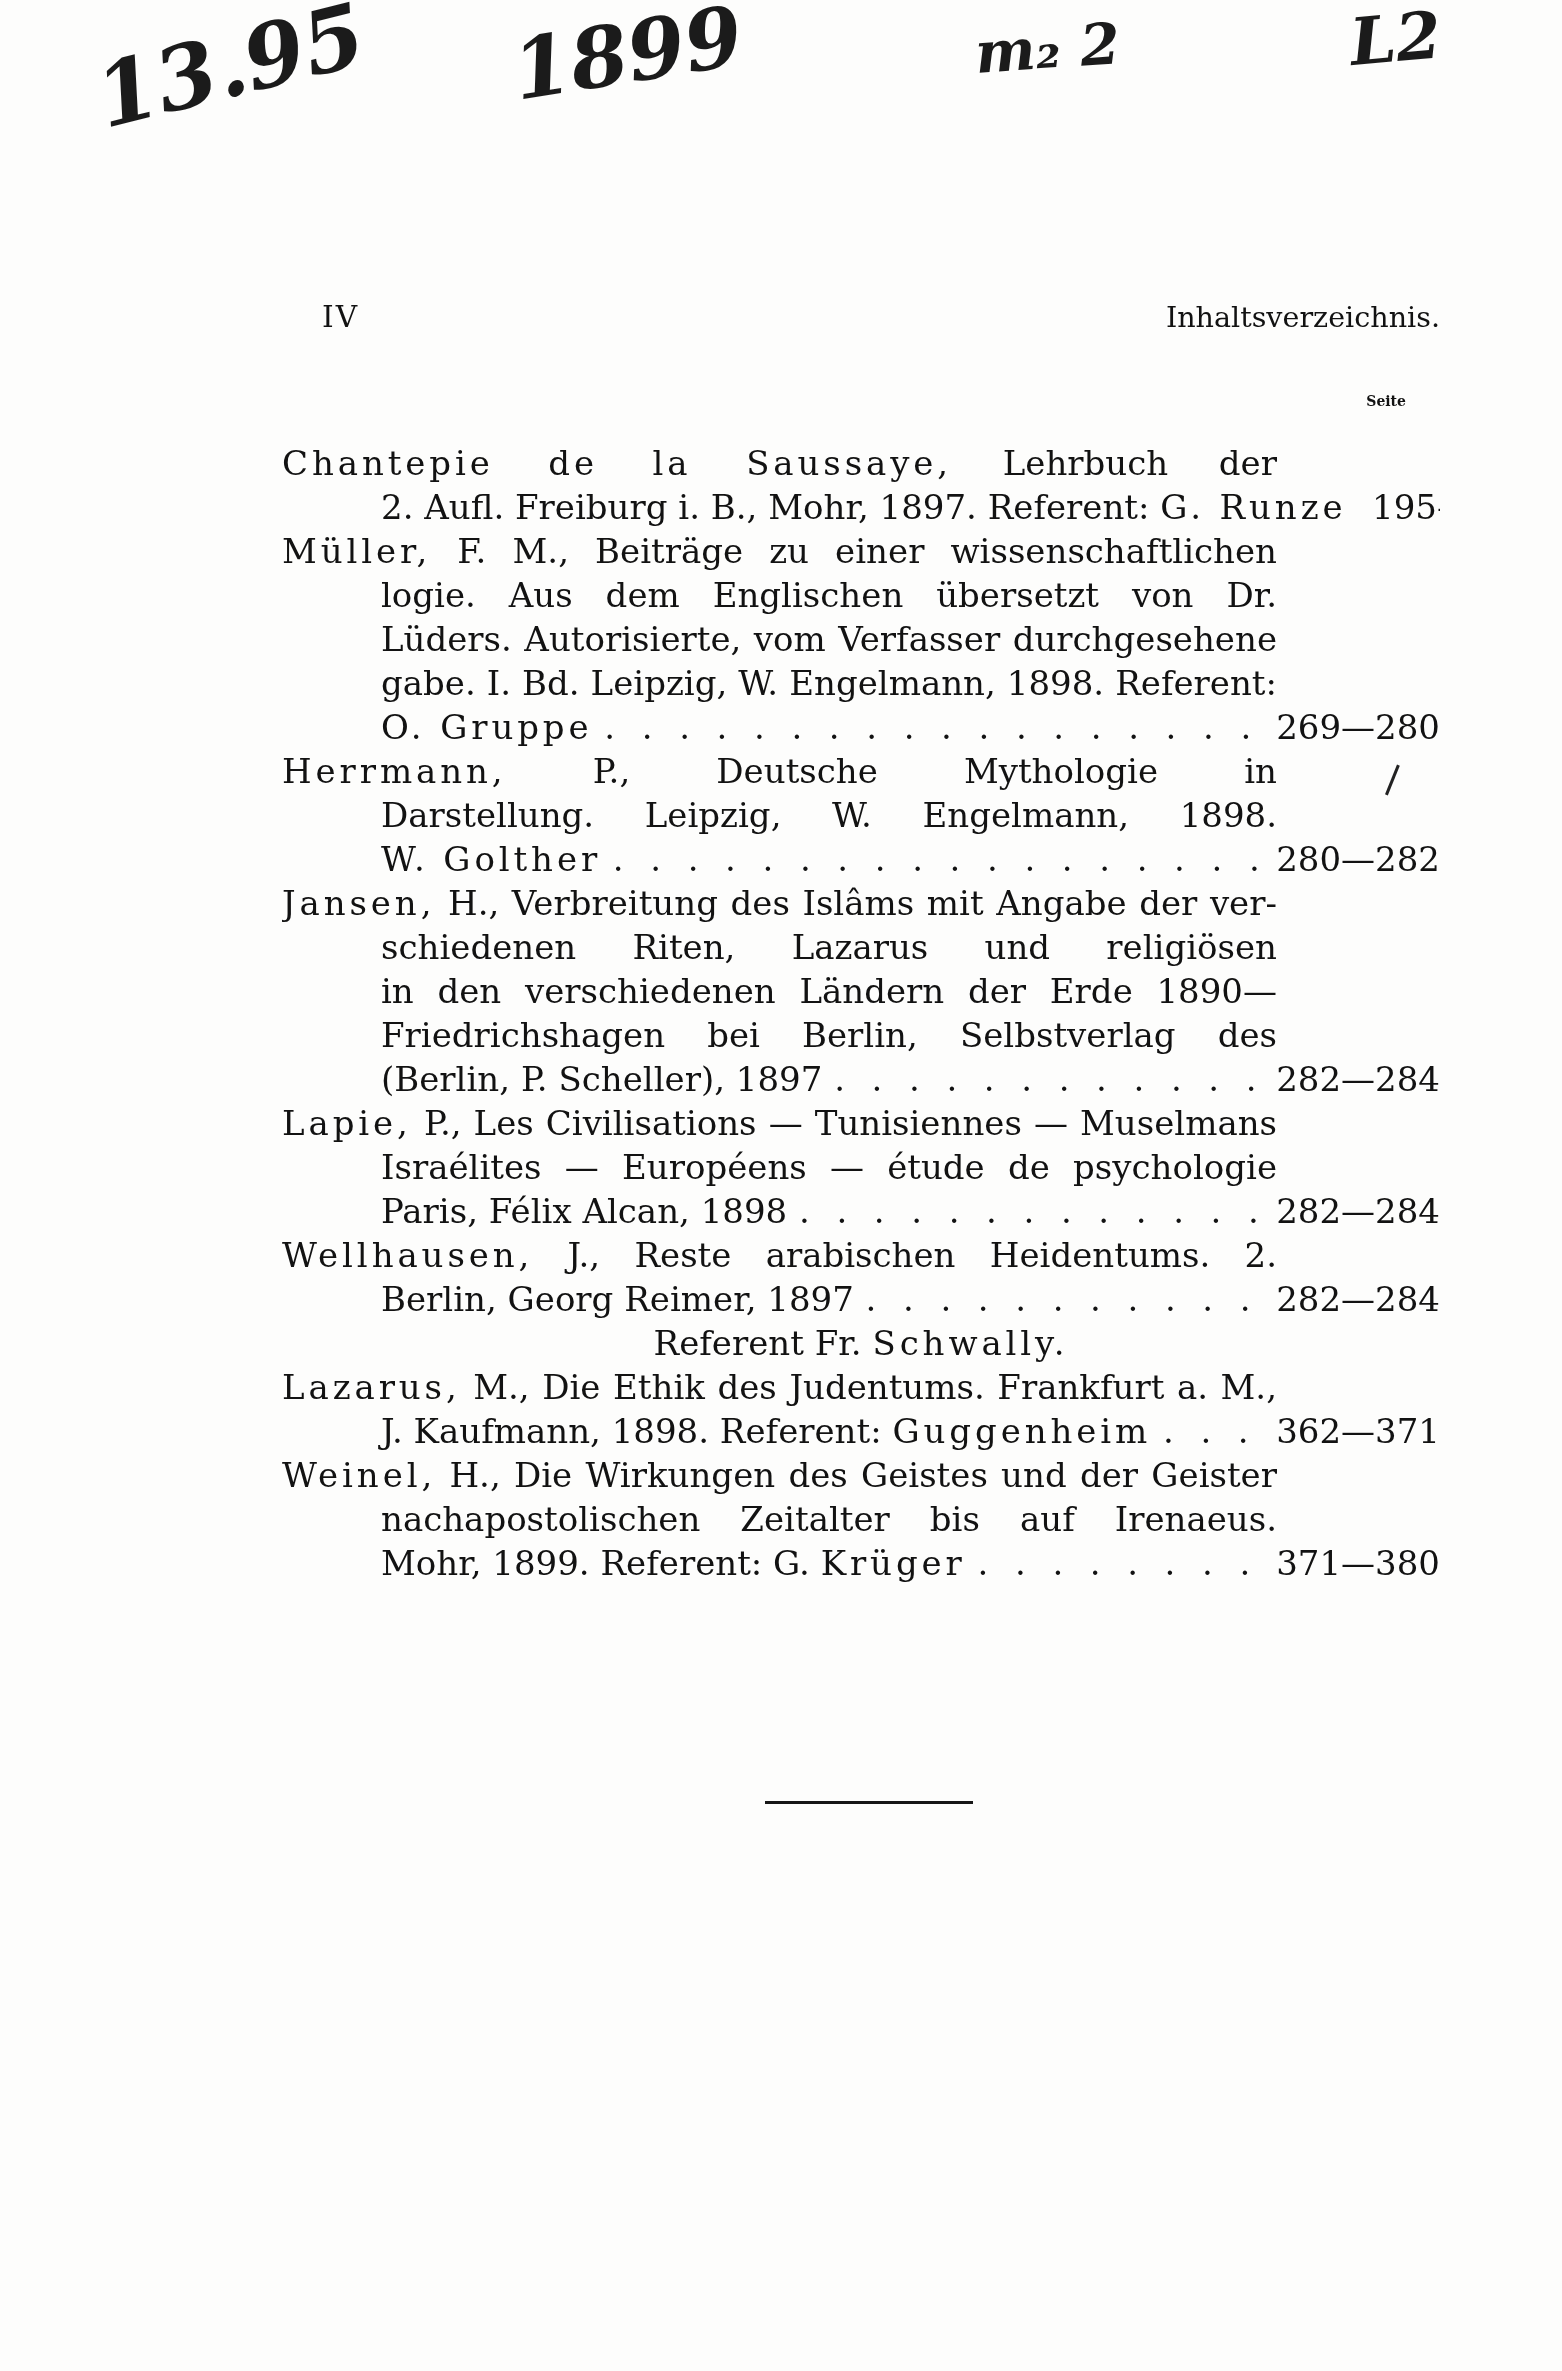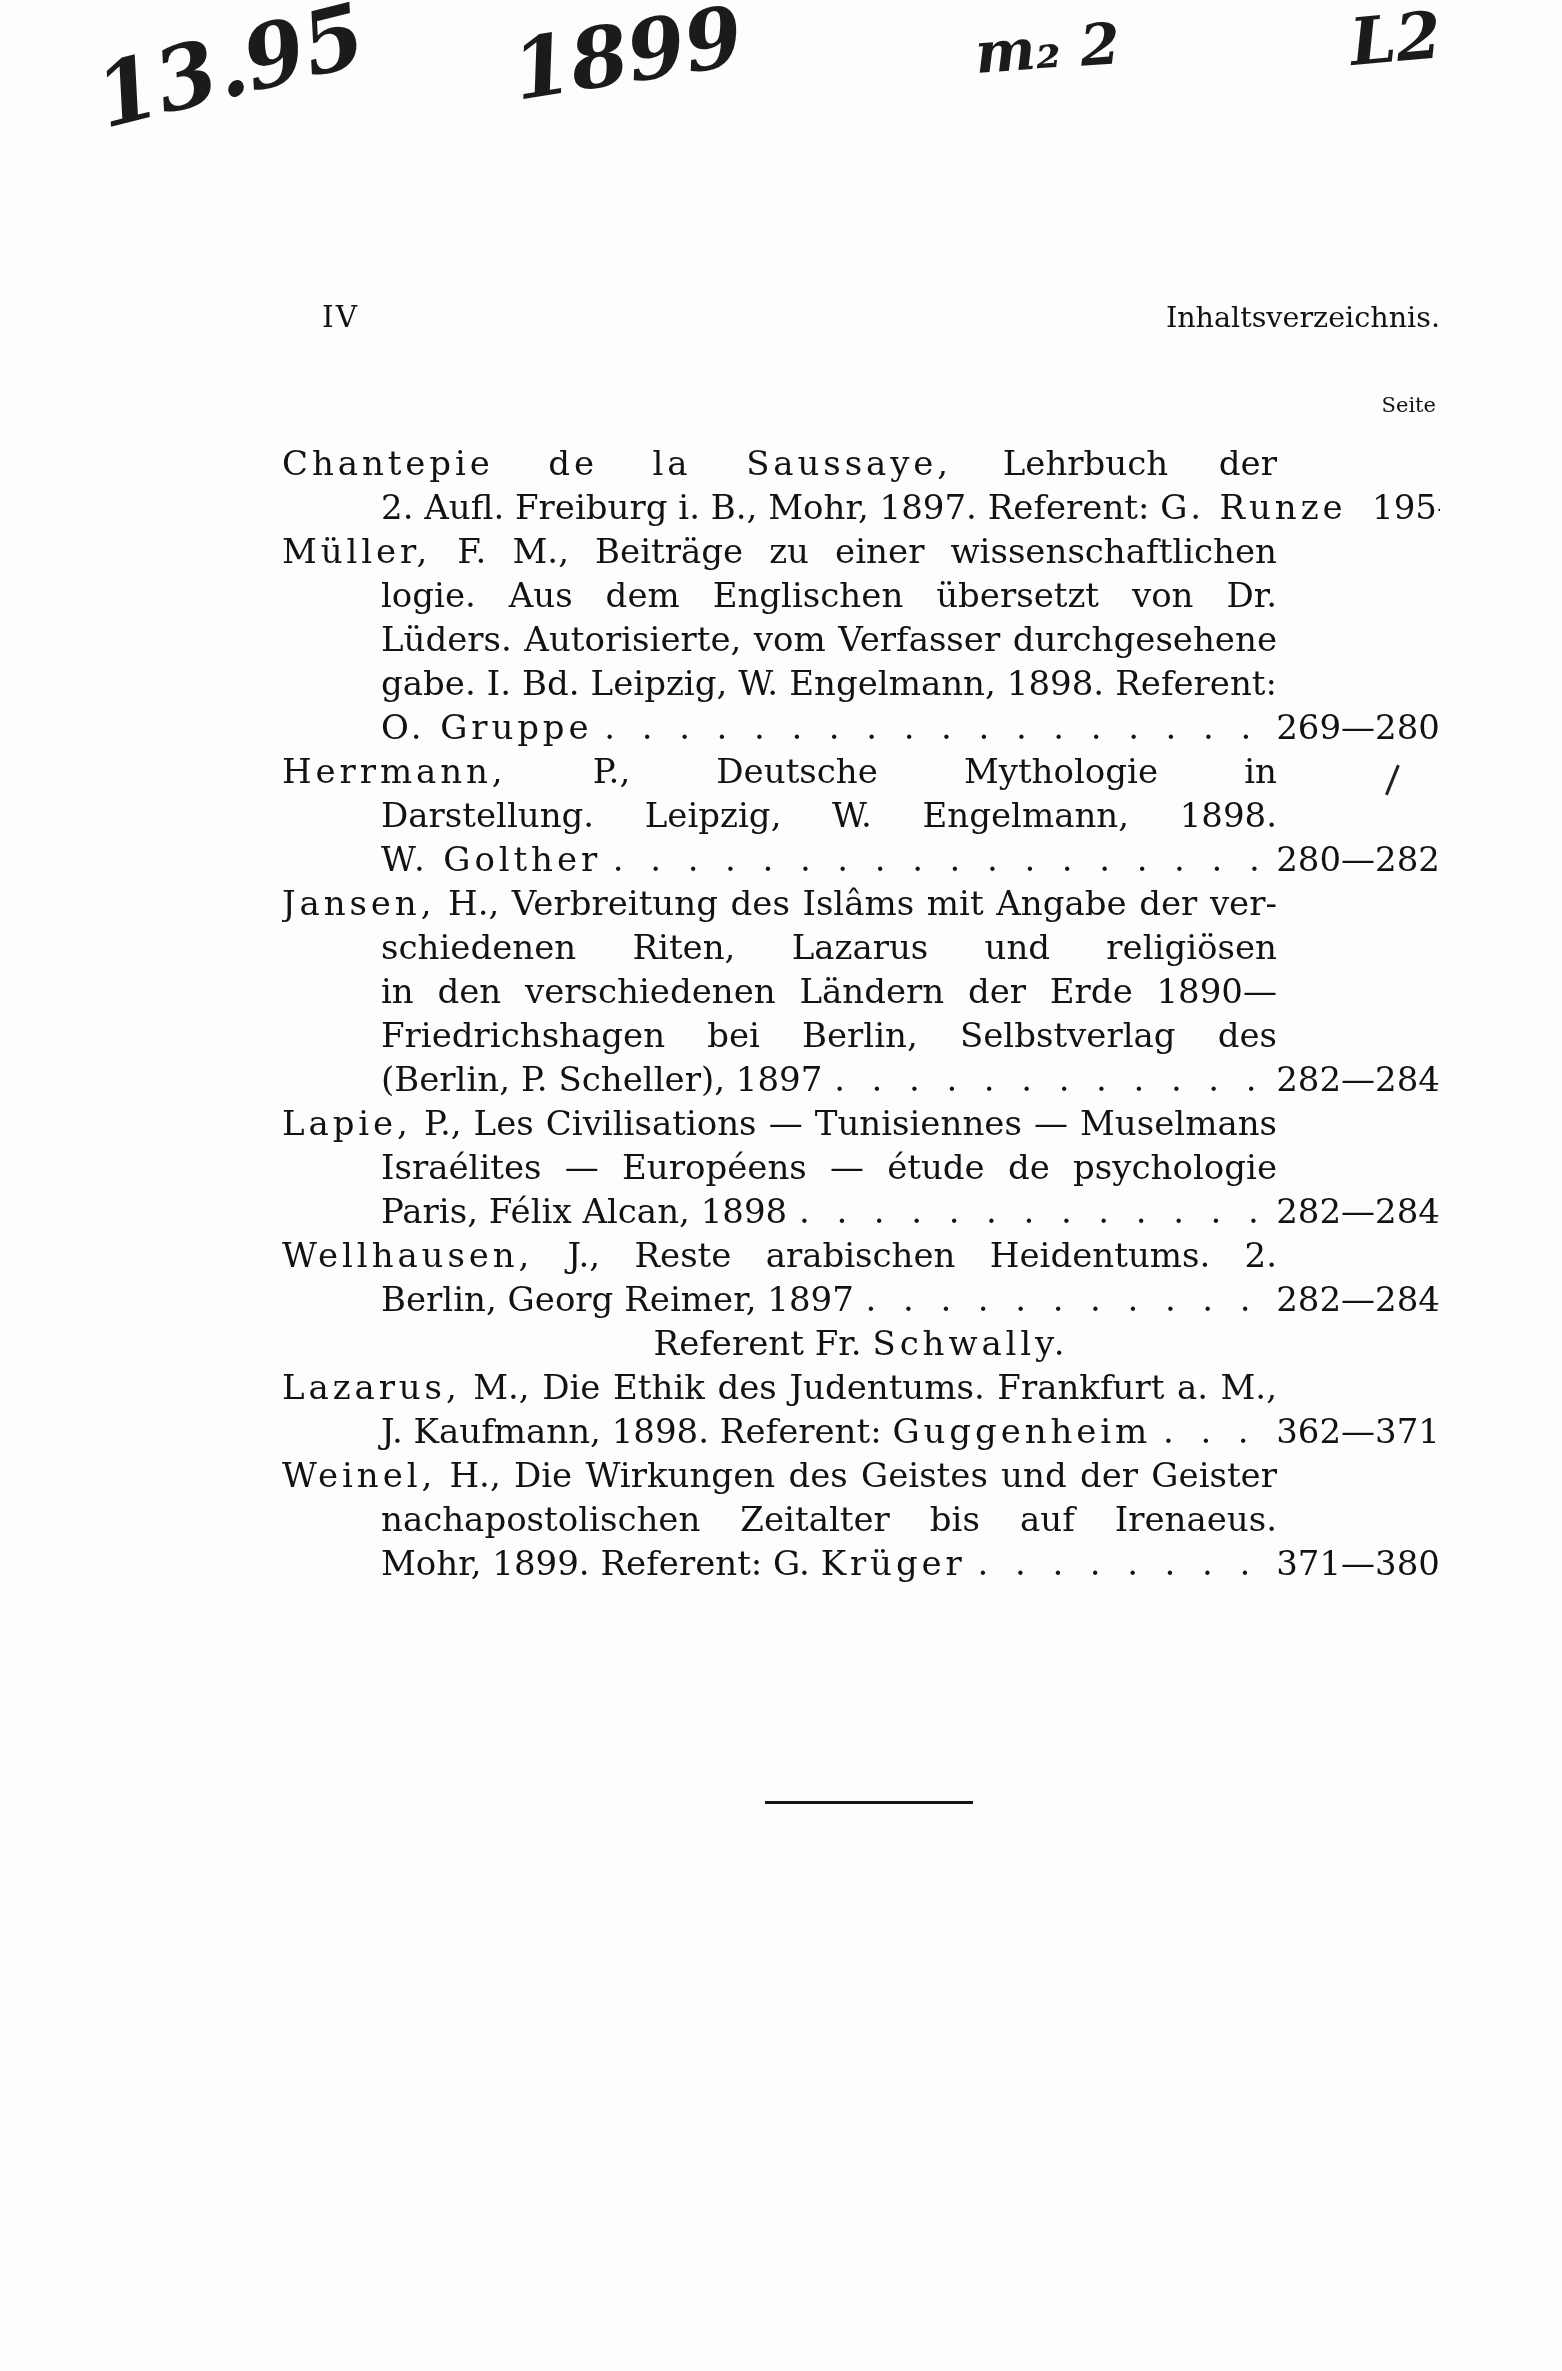--- a/index.html
+++ b/index.html
@@ -27,21 +27,21 @@
   .tick{
     position:absolute;left:1391px;top:764px;width:3px;height:31.5px;
     background:#222;transform:rotate(22deg);
   }
 
   
   .block{position:absolute;left:282px;top:300px;width:1158px;}
   .hdr{position:relative;height:138px;}
   .hdr-num{position:absolute;left:0;top:0;font-size:29.6px;letter-spacing:2px;margin-left:40px;}
   .hdr-title{position:absolute;left:0;top:0;width:100%;text-align:right;font-size:28.6px;}
-  .seite{position:absolute;right:4px;top:93px;font-size:21px;}
+  .seite{position:absolute;right:34px;top:93px;font-size:14px;font-weight:bold;}
 
   .entries{position:absolute;left:0;top:141px;width:1158px;font-size:34px;}
   .line{height:44px;line-height:44px;overflow:hidden;}
   .just{white-space:normal;text-align:justify;text-align-last:justify;}
   .jfull{width:995px;}
   .jind{width:896px;padding-left:99px;}
   .center-line{width:1158px;text-align:center;white-space:nowrap;}
   .pline{display:flex;width:1158px;align-items:baseline;white-space:nowrap;}
   .pline .lt{flex:0 0 auto;}
   .lt.ind{padding-left:99px;}

